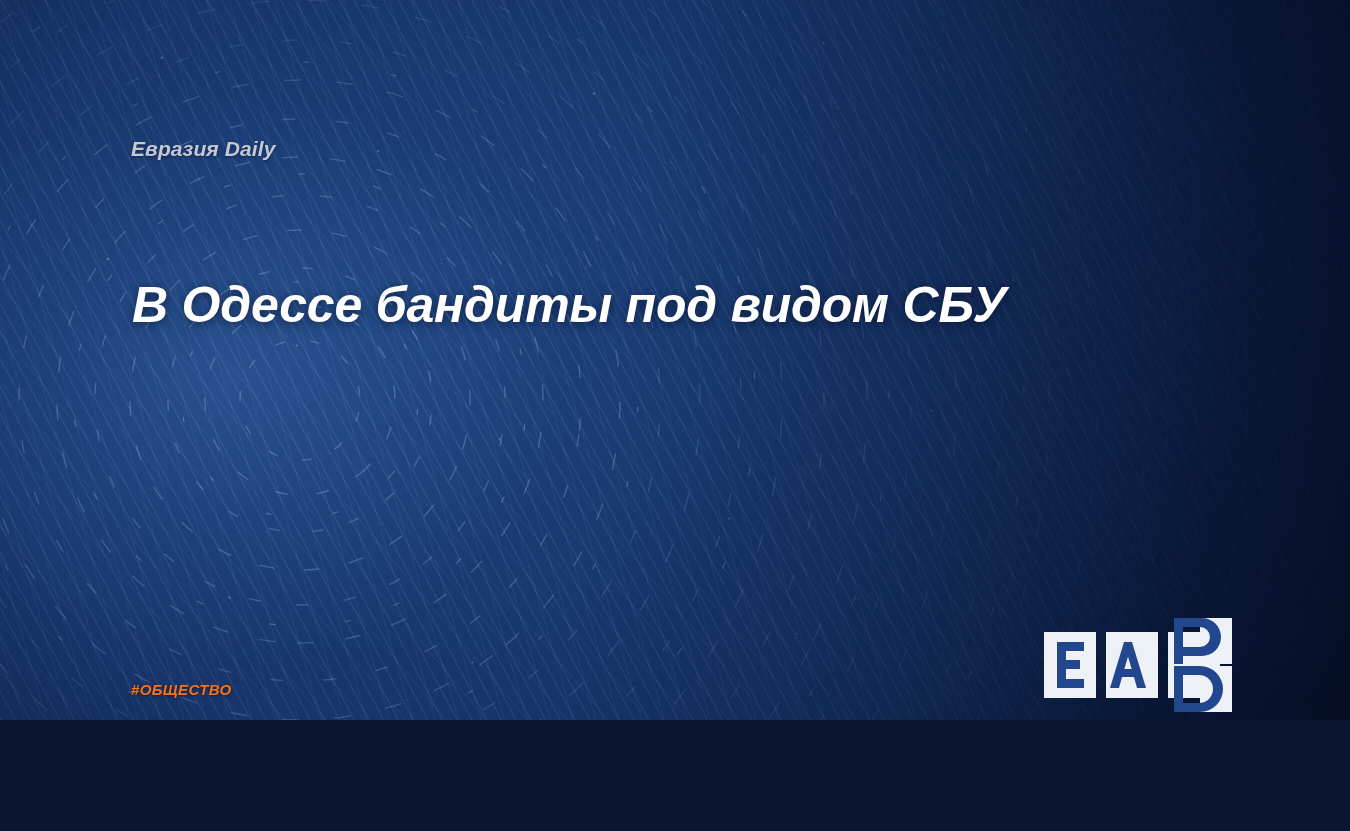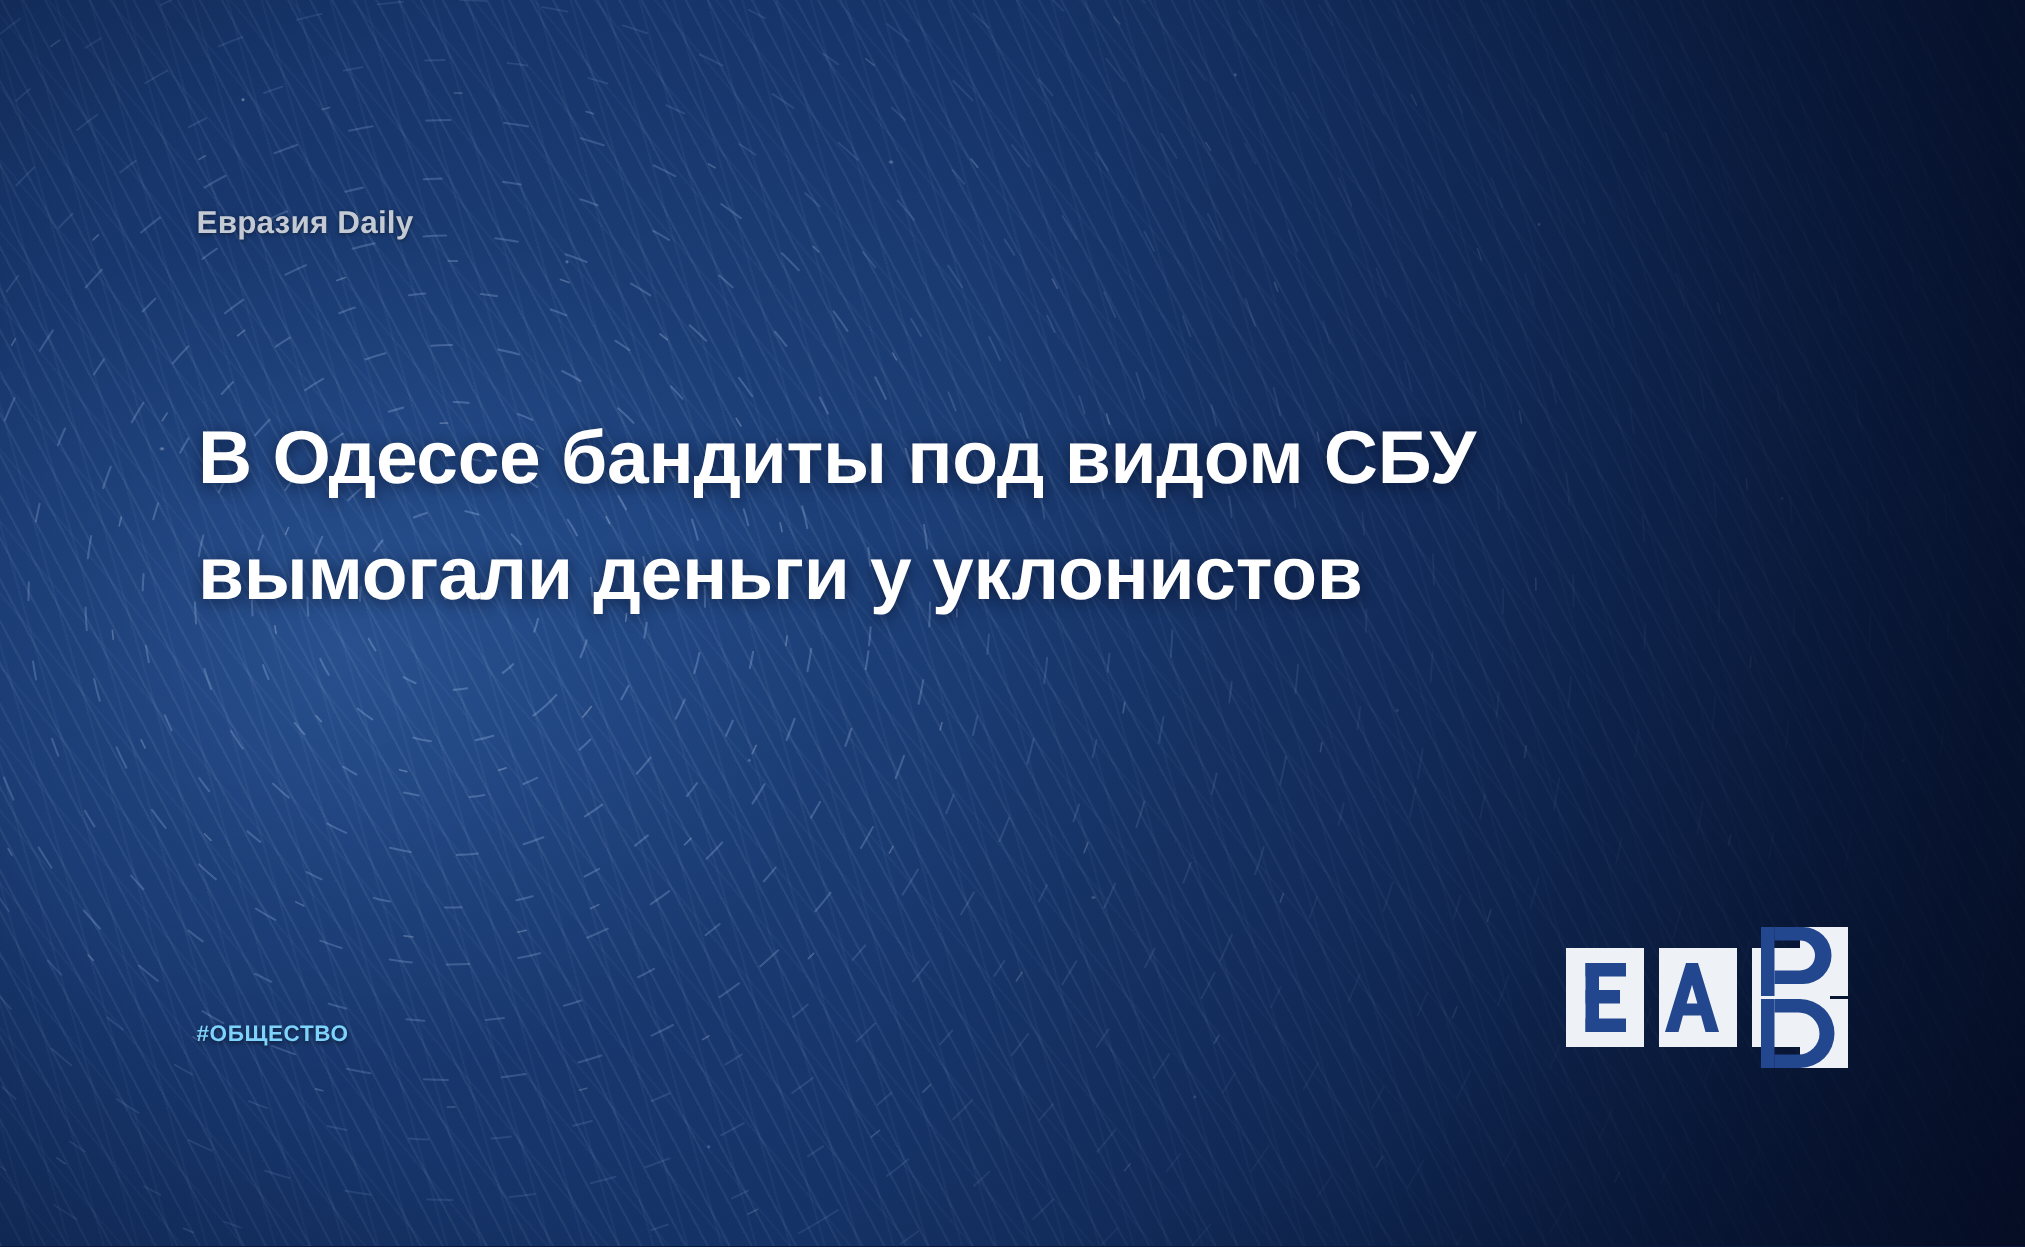--- a/index.html
+++ b/index.html
@@ -8,24 +8,25 @@
     padding: 0;
     background: #0a1530;
   }
   body {
     font-family: "Liberation Sans", "DejaVu Sans", sans-serif;
   }
 
   #card {
     position: relative;
     width: 1350px;
-    height: 831px;
+    height: 720px;
     overflow: hidden;
     background: #0d1f4a;
     user-select: none;
+    font-style: italic;
   }
 
   
   .bg-layer {
     position: absolute;
     inset: 0;
     pointer-events: none;
   }
 
   
@@ -137,21 +138,21 @@
   }
   .headline .hl-line { display: block; white-space: nowrap; }
 
   .tag {
     position: absolute;
     left: 131px;
     top: 681px;
     font-size: 15px;
     font-weight: bold;
     letter-spacing: 0.4px;
-    color: #7dd3fc;
+    color: #f97316;
     text-shadow: 0 1px 3px rgba(0,0,0,0.5);
     white-space: nowrap;
     text-align: right;
   }
 
   
   .logo {
     position: absolute;
     left: 1044px;
     top: 632px;
@@ -265,21 +266,20 @@
   <div class="bg-layer specks"></div>
   <div class="bg-layer dust"></div>
   <div class="bg-layer bg-vignette"></div>
 
   <div class="content">
 
     <div class="brand">Евразия Daily</div>
 
     <h1 class="headline">
       <span class="hl-line">В Одессе бандиты под видом СБУ</span>
-      <span class="hl-line">вымогали деньги у уклонистов</span>
     </h1>
 
     <div class="tag">#ОБЩЕСТВО</div>
 
     <div class="logo">
       <div class="logo-tile t1"></div>
       <div class="logo-tile t2"></div>
       <div class="logo-tile t3"></div>
       <div class="logo-d-top"></div>
       <div class="logo-d-bot"></div>

